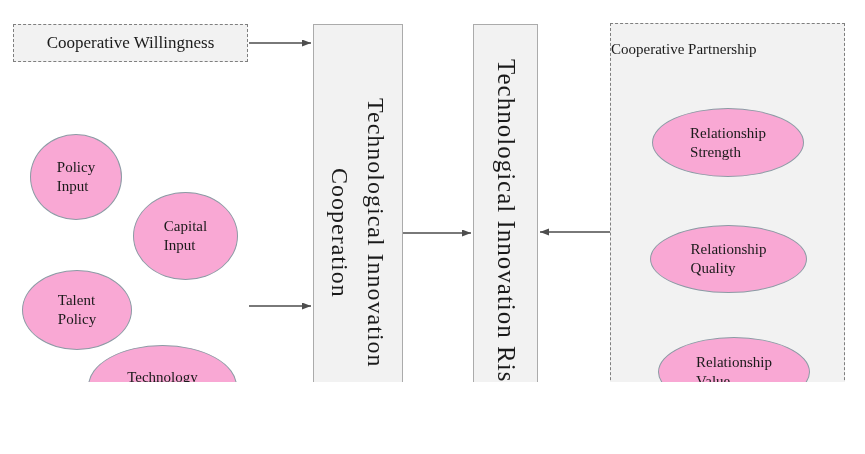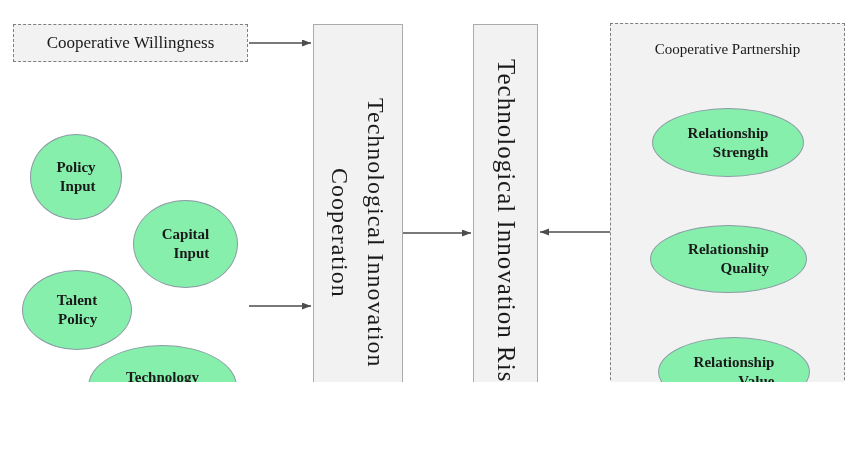--- a/index.html
+++ b/index.html
@@ -19,30 +19,29 @@
     box-sizing: border-box;
   }
   .willingness {
     left: 13px; top: 24px; width: 235px; height: 38px;
     display: flex; align-items: center; justify-content: center;
   }
   .willingness .box-label { font-size: 17px; }
   .resource { left: 13px; top: 97px; width: 235px; height: 343px; }
   .resource .box-title { margin-top: 13px; font-size: 17px; text-align: center; }
   .partnership { left: 610px; top: 23px; width: 235px; height: 417px; }
-  .partnership .box-title { margin-top: 17px; font-size: 15px; text-align: center; }
+  .partnership .box-title { margin-top: 17px; font-size: 15px; }
   .ellipse {
     position: absolute;
     border-radius: 50%;
-    background: #86efac;
+    background: #f9a8d4;
     border: 1px solid #8c9ba5;
     box-sizing: border-box;
     display: flex; align-items: center; justify-content: center;
-    text-align: right;
-    font-weight: bold;
+    text-align: left;
   }
   .ellipse .ellipse-label { white-space: pre-line; font-size: 15px; line-height: 1.25; }
   .vbox {
     position: absolute;
     background: #f2f2f2;
     border: 1px solid #ababab;
     box-sizing: border-box;
     display: flex; align-items: center; justify-content: center;
   }
   .vtext {
@@ -67,21 +66,21 @@
 <div class="canvas">
 
   <div class="dashed-box willingness">
     <span class="box-label">Cooperative Willingness</span>
   </div>
 
   <div class="ellipse" style="left:30px; top:134px; width:92px; height:86px;">
     <span class="ellipse-label">Policy
 Input</span>
   </div>
-  <div class="ellipse" style="left:133px; top:200px; width:105px; height:88px;">
+  <div class="ellipse" style="left:133px; top:192px; width:105px; height:88px;">
     <span class="ellipse-label">Capital
 Input</span>
   </div>
   <div class="ellipse" style="left:22px; top:270px; width:110px; height:80px;">
     <span class="ellipse-label">Talent
 Policy</span>
   </div>
   <div class="ellipse" style="left:88px; top:345px; width:149px; height:83px;">
     <span class="ellipse-label">Technology
 Input</span>

